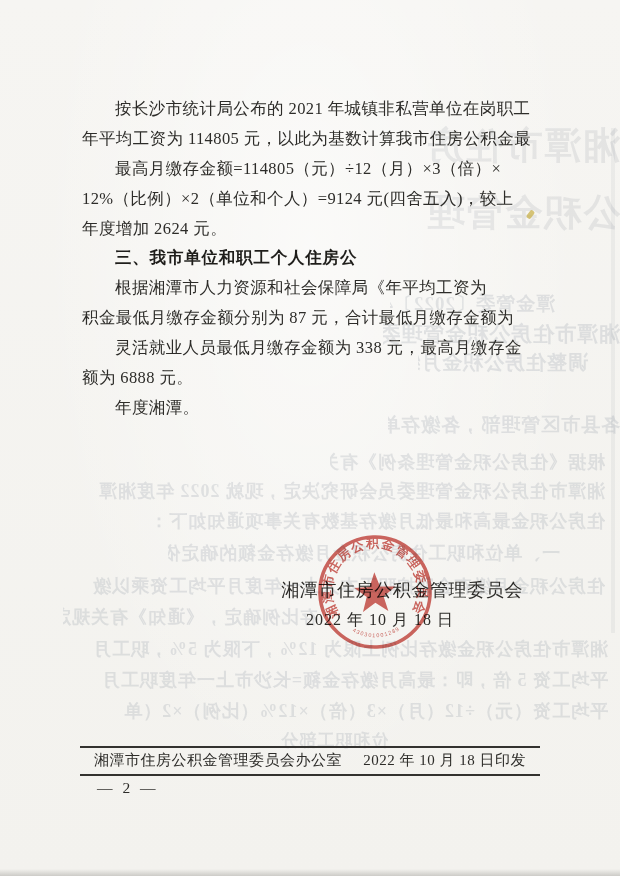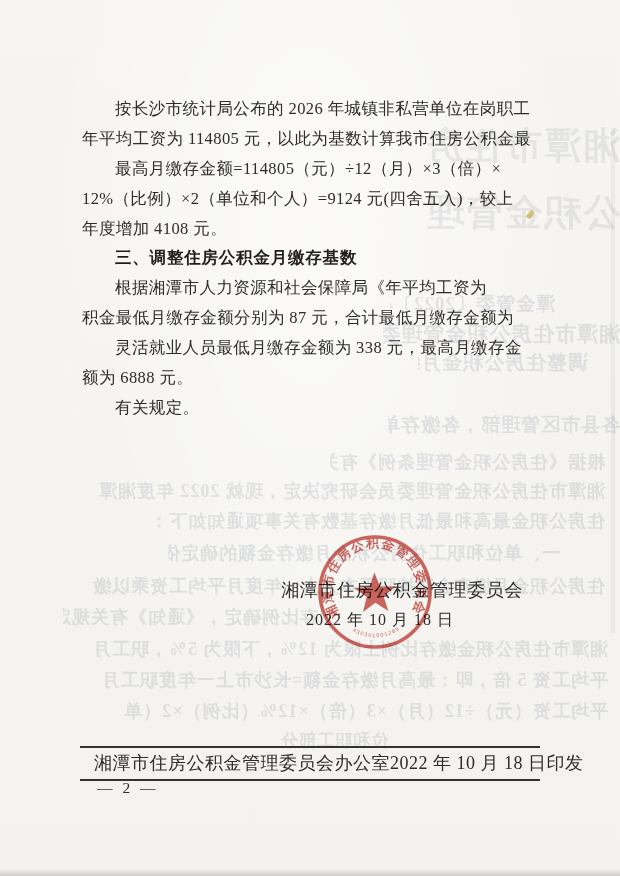--- a/index.html
+++ b/index.html
@@ -37,21 +37,21 @@
   .seal{
     position:absolute;left:316px;top:533px;width:118px;height:118px;z-index:3;
     mix-blend-mode:multiply;opacity:0.82;transform:rotate(-2deg);
   }
   
   .footer{
     position:absolute;left:80px;top:746px;width:460px;z-index:2;
     border-top:2px solid #33322f;border-bottom:2px solid #33322f;
     padding:3px 14px 4px 14px;box-sizing:border-box;
     display:flex;justify-content:space-between;align-items:center;
-    color:#2d2c29;font-size:18px;letter-spacing:0.5px;white-space:nowrap;
+    color:#2d2c29;font-size:15px;letter-spacing:0.5px;white-space:nowrap;
   }
   .page-num{
     position:absolute;left:97px;top:779px;z-index:2;
     color:#2d2c29;font-size:15.5px;letter-spacing:3px;white-space:nowrap;
   }
   
   .bleed-layer{position:absolute;inset:0;z-index:1;}
   .ghost-row{
     position:absolute;transform:scaleX(-1);
     color:rgba(102,112,128,0.16);font-weight:600;
@@ -95,31 +95,31 @@
       <div class="ghost-row" style="left: 168px; top: 543px; width: 392px; font-size: 18px;">一、单位和职工住房公积金月缴存金额的确定依据</div>
       <div class="ghost-row" style="left: 85px; top: 576px; width: 520px; font-size: 18px;">住房公积金月缴存金额按职工本人上一年度月平均工资乘以缴</div>
       <div class="ghost-row" style="left: 63px; top: 607px; width: 255px; font-size: 18px;">存比例确定，《通知》有关规定：</div>
       <div class="ghost-row" style="left: 63px; top: 639px; width: 545px; font-size: 18px;">湘潭市住房公积金缴存比例上限为 12%，下限为 5%，职工月</div>
       <div class="ghost-row" style="left: 63px; top: 670px; width: 545px; font-size: 18px;">平均工资 5 倍，即：最高月缴存金额=长沙市上一年度职工月</div>
       <div class="ghost-row" style="left: 63px; top: 701px; width: 545px; font-size: 18px;">平均工资（元）÷12（月）×3（倍）×12%（比例）×2（单</div>
       <div class="ghost-row" style="left: 278px; top: 731px; width: 110px; font-size: 17px;">位和职工部分）</div>
     </div>
 
   <div class="body-text">
-    <div class="line indent">按长沙市统计局公布的 2026 年城镇非私营单位在岗职工</div>
+    <div class="line indent">按长沙市统计局公布的 2021 年城镇非私营单位在岗职工</div>
     <div class="line">年平均工资为 114805 元，以此为基数计算我市住房公积金最</div>
     <div class="line indent">最高月缴存金额=114805（元）÷12（月）×3（倍）×</div>
     <div class="line">12%（比例）×2（单位和个人）=9124 元(四舍五入)，较上</div>
-    <div class="line">年度增加 4108 元。</div>
-    <div class="line indent bold">三、调整住房公积金月缴存基数</div>
+    <div class="line">年度增加 2624 元。</div>
+    <div class="line indent bold">三、我市单位和职工个人住房公</div>
     <div class="line indent">根据湘潭市人力资源和社会保障局《年平均工资为</div>
     <div class="line">积金最低月缴存金额分别为 87 元，合计最低月缴存金额为</div>
     <div class="line indent">灵活就业人员最低月缴存金额为 338 元，最高月缴存金</div>
     <div class="line">额为 6888 元。</div>
-    <div class="line indent">有关规定。</div>
+    <div class="line indent">年度湘潭。</div>
   </div>
 
   <div class="signature">湘潭市住房公积金管理委员会</div>
   <div class="sig-date">2022 年 10 月 18 日</div>
 
   <svg class="seal" viewBox="0 0 120 120" aria-hidden="true">
     <defs>
       <path id="sealArcTop" d="M 24 84 A 44 44 0 1 1 96 84" fill="none"></path>
       <path id="sealArcBottom" d="M 30.4 95.2 A 46 46 0 0 0 89.6 95.2" fill="none"></path>
     </defs>

